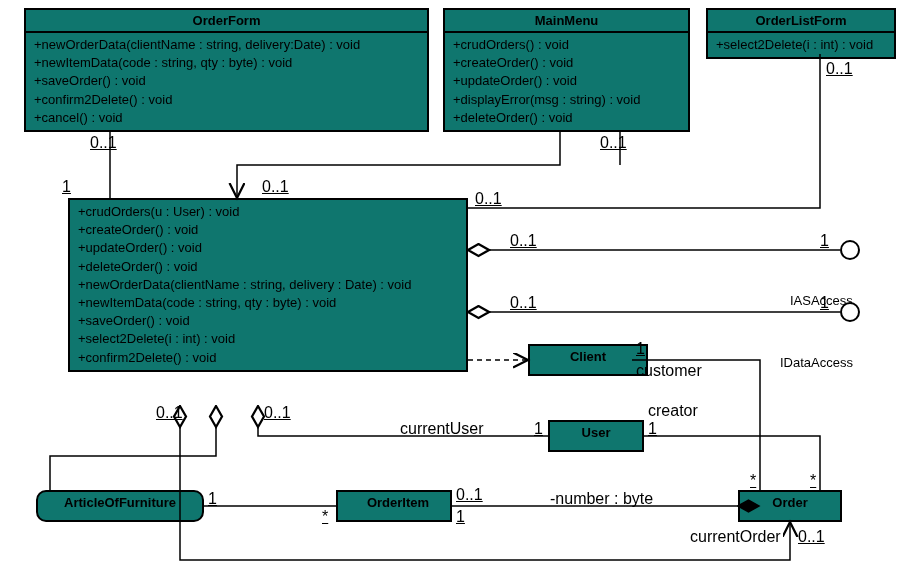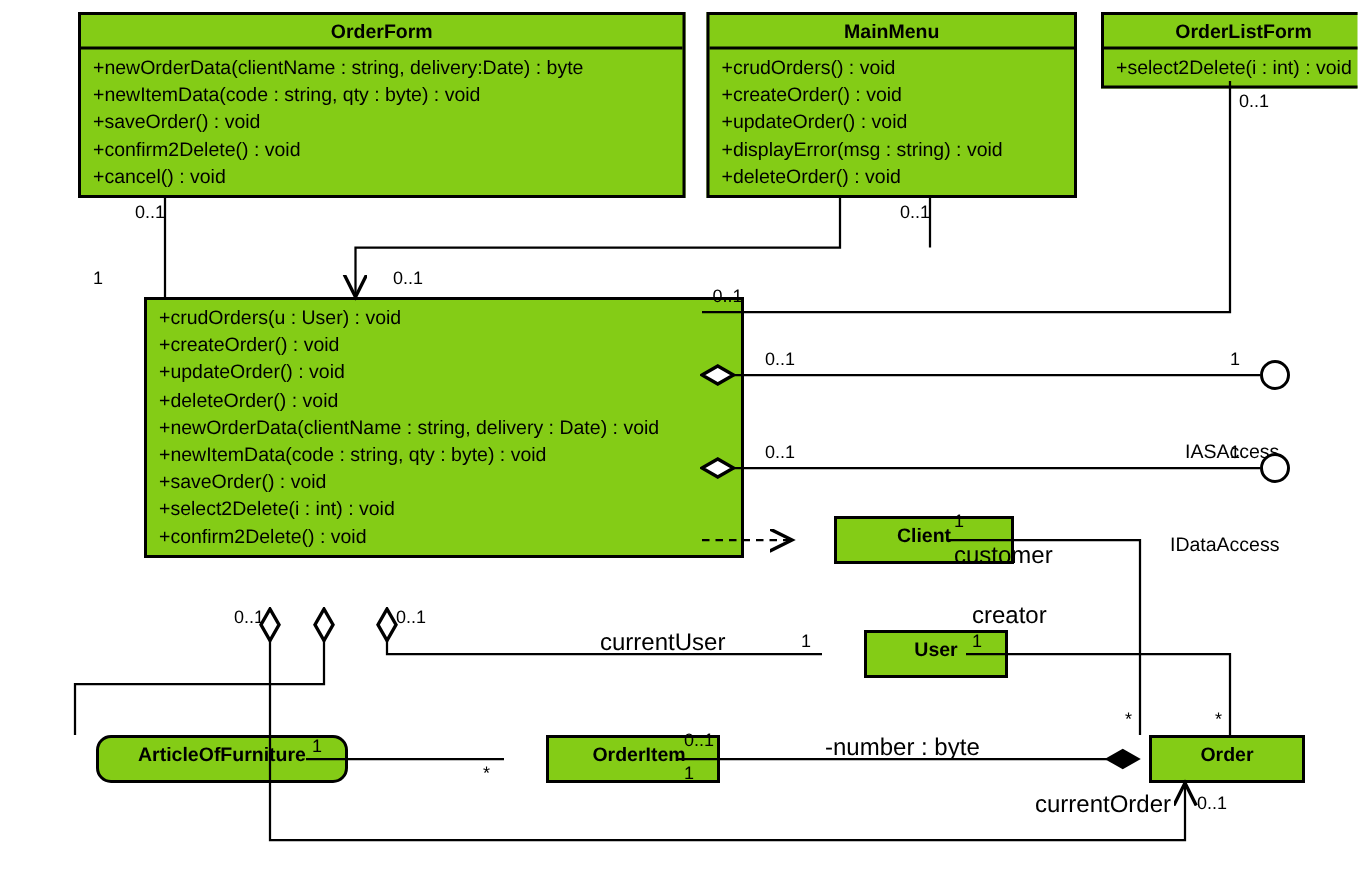--- a/index.html
+++ b/index.html
@@ -1,33 +1,33 @@
 <!DOCTYPE html>
 <html><head>
 <meta charset="utf-8">
 <style>
   * { box-sizing: border-box; margin: 0; padding: 0; }
   body { font-family: Arial, Helvetica, sans-serif; font-size: 13px; background: #fff; width: 905px; height: 585px; position: relative; }
-  .class-box { position: absolute; border: 2px solid #000; background: #84cc16; margin-left: 28px; }
+  .class-box { position: absolute; border: 2px solid #000; background: #0f766e; }
   .class-name { font-weight: bold; text-align: center; padding: 3px 8px; border-bottom: 2px solid #000; }
   .class-body { padding: 3px 8px; }
   .op { white-space: nowrap; line-height: 1.4; }
   .interface-circle { position: absolute; width: 20px; height: 20px; border: 2px solid #000; border-radius: 50%; background: #fff; }
   .interface-label { position: absolute; font-weight: normal; font-size: 13px; margin-top: 29px; }
   svg.lines { position: absolute; left: 0; top: 0; pointer-events: none; }
-  .mult { position: absolute; font-size: 12px; }
+  .mult { position: absolute; font-size: 16px; text-decoration: underline; }
   .role { position: absolute; font-size: 16px; }
 </style>
 </head>
 <body>
 
 <div class="class-box" style="left:24px; top:8px; width:405px;">
   <div class="class-name">OrderForm</div>
   <div class="class-body">
-    <div class="op">+newOrderData(clientName : string, delivery:Date) : byte</div>
+    <div class="op">+newOrderData(clientName : string, delivery:Date) : void</div>
     <div class="op">+newItemData(code : string, qty : byte) : void</div>
     <div class="op">+saveOrder() : void</div>
     <div class="op">+confirm2Delete() : void</div>
     <div class="op">+cancel() : void</div>
   </div>
 </div>
 
 <div class="class-box" style="left:443px; top:8px; width:247px;">
   <div class="class-name">MainMenu</div>
   <div class="class-body">

